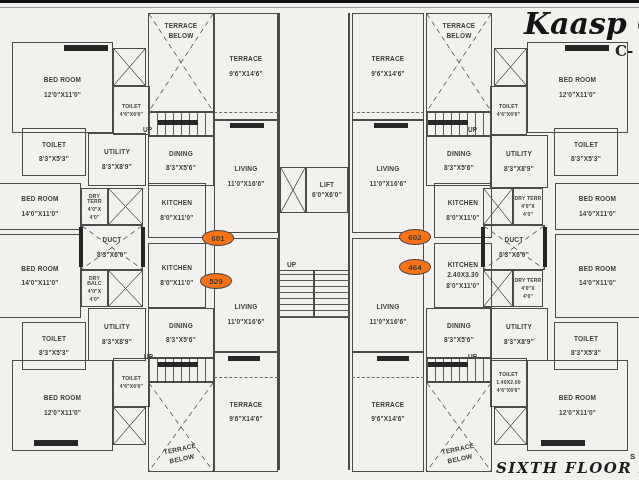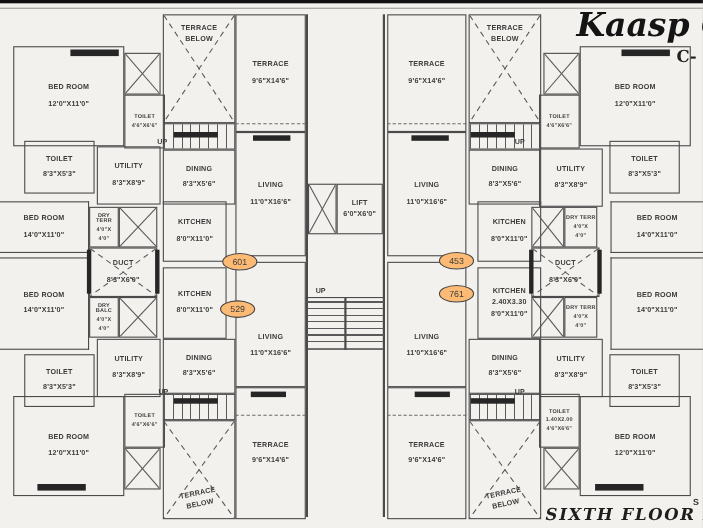--- a/index.html
+++ b/index.html
@@ -18,22 +18,22 @@
   .xsvg{position:absolute;left:0;top:0;width:100%;height:100%;}
   .xsvg line{stroke:#5a5a5a;stroke-width:1;}
   .dashx line{stroke-dasharray:5 4;}
   .stairv{position:absolute;border:1.6px solid #4b4b4b;box-sizing:border-box;
     background:repeating-linear-gradient(90deg,#5a5a5a 0,#5a5a5a 1px,transparent 1px,transparent 8px);}
   .stairh{position:absolute;border:1.6px solid #4b4b4b;box-sizing:border-box;
     background:repeating-linear-gradient(0deg,#5a5a5a 0,#5a5a5a 1px,transparent 1px,transparent 6px);}
   .divider{position:absolute;background:#4b4b4b;}
   .up{position:absolute;font-size:6.5px;font-weight:bold;}
   .unit{position:absolute;width:30px;height:14px;border:1.3px solid #454545;border-radius:50%;
-        display:flex;align-items:center;justify-content:center;font-size:8px;font-weight:normal;
-        background:#fdba74;z-index:5;}
+        display:flex;align-items:center;justify-content:center;font-size:8px;font-weight:bold;
+        background:#f97316;z-index:5;}
   .win{position:absolute;background:#262626;z-index:4;}
   .dash{position:absolute;border-top:1.2px dashed #6a6a6a;}
   .vwall{position:absolute;width:2px;background:#4b4b4b;}
   .brand{position:absolute;left:524px;top:6px;font-family:"DejaVu Serif",serif;font-style:italic;
          font-weight:bold;font-size:30px;color:#141414;white-space:nowrap;z-index:6;}
   .series{position:absolute;left:615px;top:42px;font-family:"DejaVu Serif",serif;font-size:15px;
           font-weight:bold;color:#222;z-index:6;white-space:nowrap;}
   .planname{position:absolute;left:496px;top:459px;font-family:"DejaVu Serif",serif;font-style:italic;
             font-weight:bold;font-size:15px;letter-spacing:1.5px;color:#1d1d1d;white-space:nowrap;z-index:6;}
   .edgemark{position:absolute;left:630px;top:452px;font-size:8px;font-weight:bold;color:#333;z-index:6;}
@@ -347,22 +347,22 @@
         <span>BELOW</span>
       </span>
     </div>
   <div class="r" style="left:352px;top:352px;width:72px;height:120px;">
       <span>TERRACE</span>
       <span>9'6"X14'6"</span>
     </div>
 
   <div class="unit" style="left:202px;top:230px;">601</div>
   <div class="unit" style="left:200px;top:273px;">529</div>
-  <div class="unit" style="left:399px;top:229px;">453</div>
-  <div class="unit" style="left:399px;top:259px;">761</div>
+  <div class="unit" style="left:399px;top:229px;">602</div>
+  <div class="unit" style="left:399px;top:259px;">464</div>
 
   <div class="up" style="left:143px;top:126px;">UP</div>
   <div class="up" style="left:144px;top:353px;">UP</div>
   <div class="up" style="left:468px;top:126px;">UP</div>
   <div class="up" style="left:468px;top:353px;">UP</div>
   <div class="up" style="left:287px;top:261px;">UP</div>
 
   <div class="win" style="left:64px;top:45px;width:44px;height:6px;"></div>
   <div class="win" style="left:565px;top:45px;width:44px;height:6px;"></div>
   <div class="win" style="left:230px;top:123px;width:34px;height:5px;"></div>

